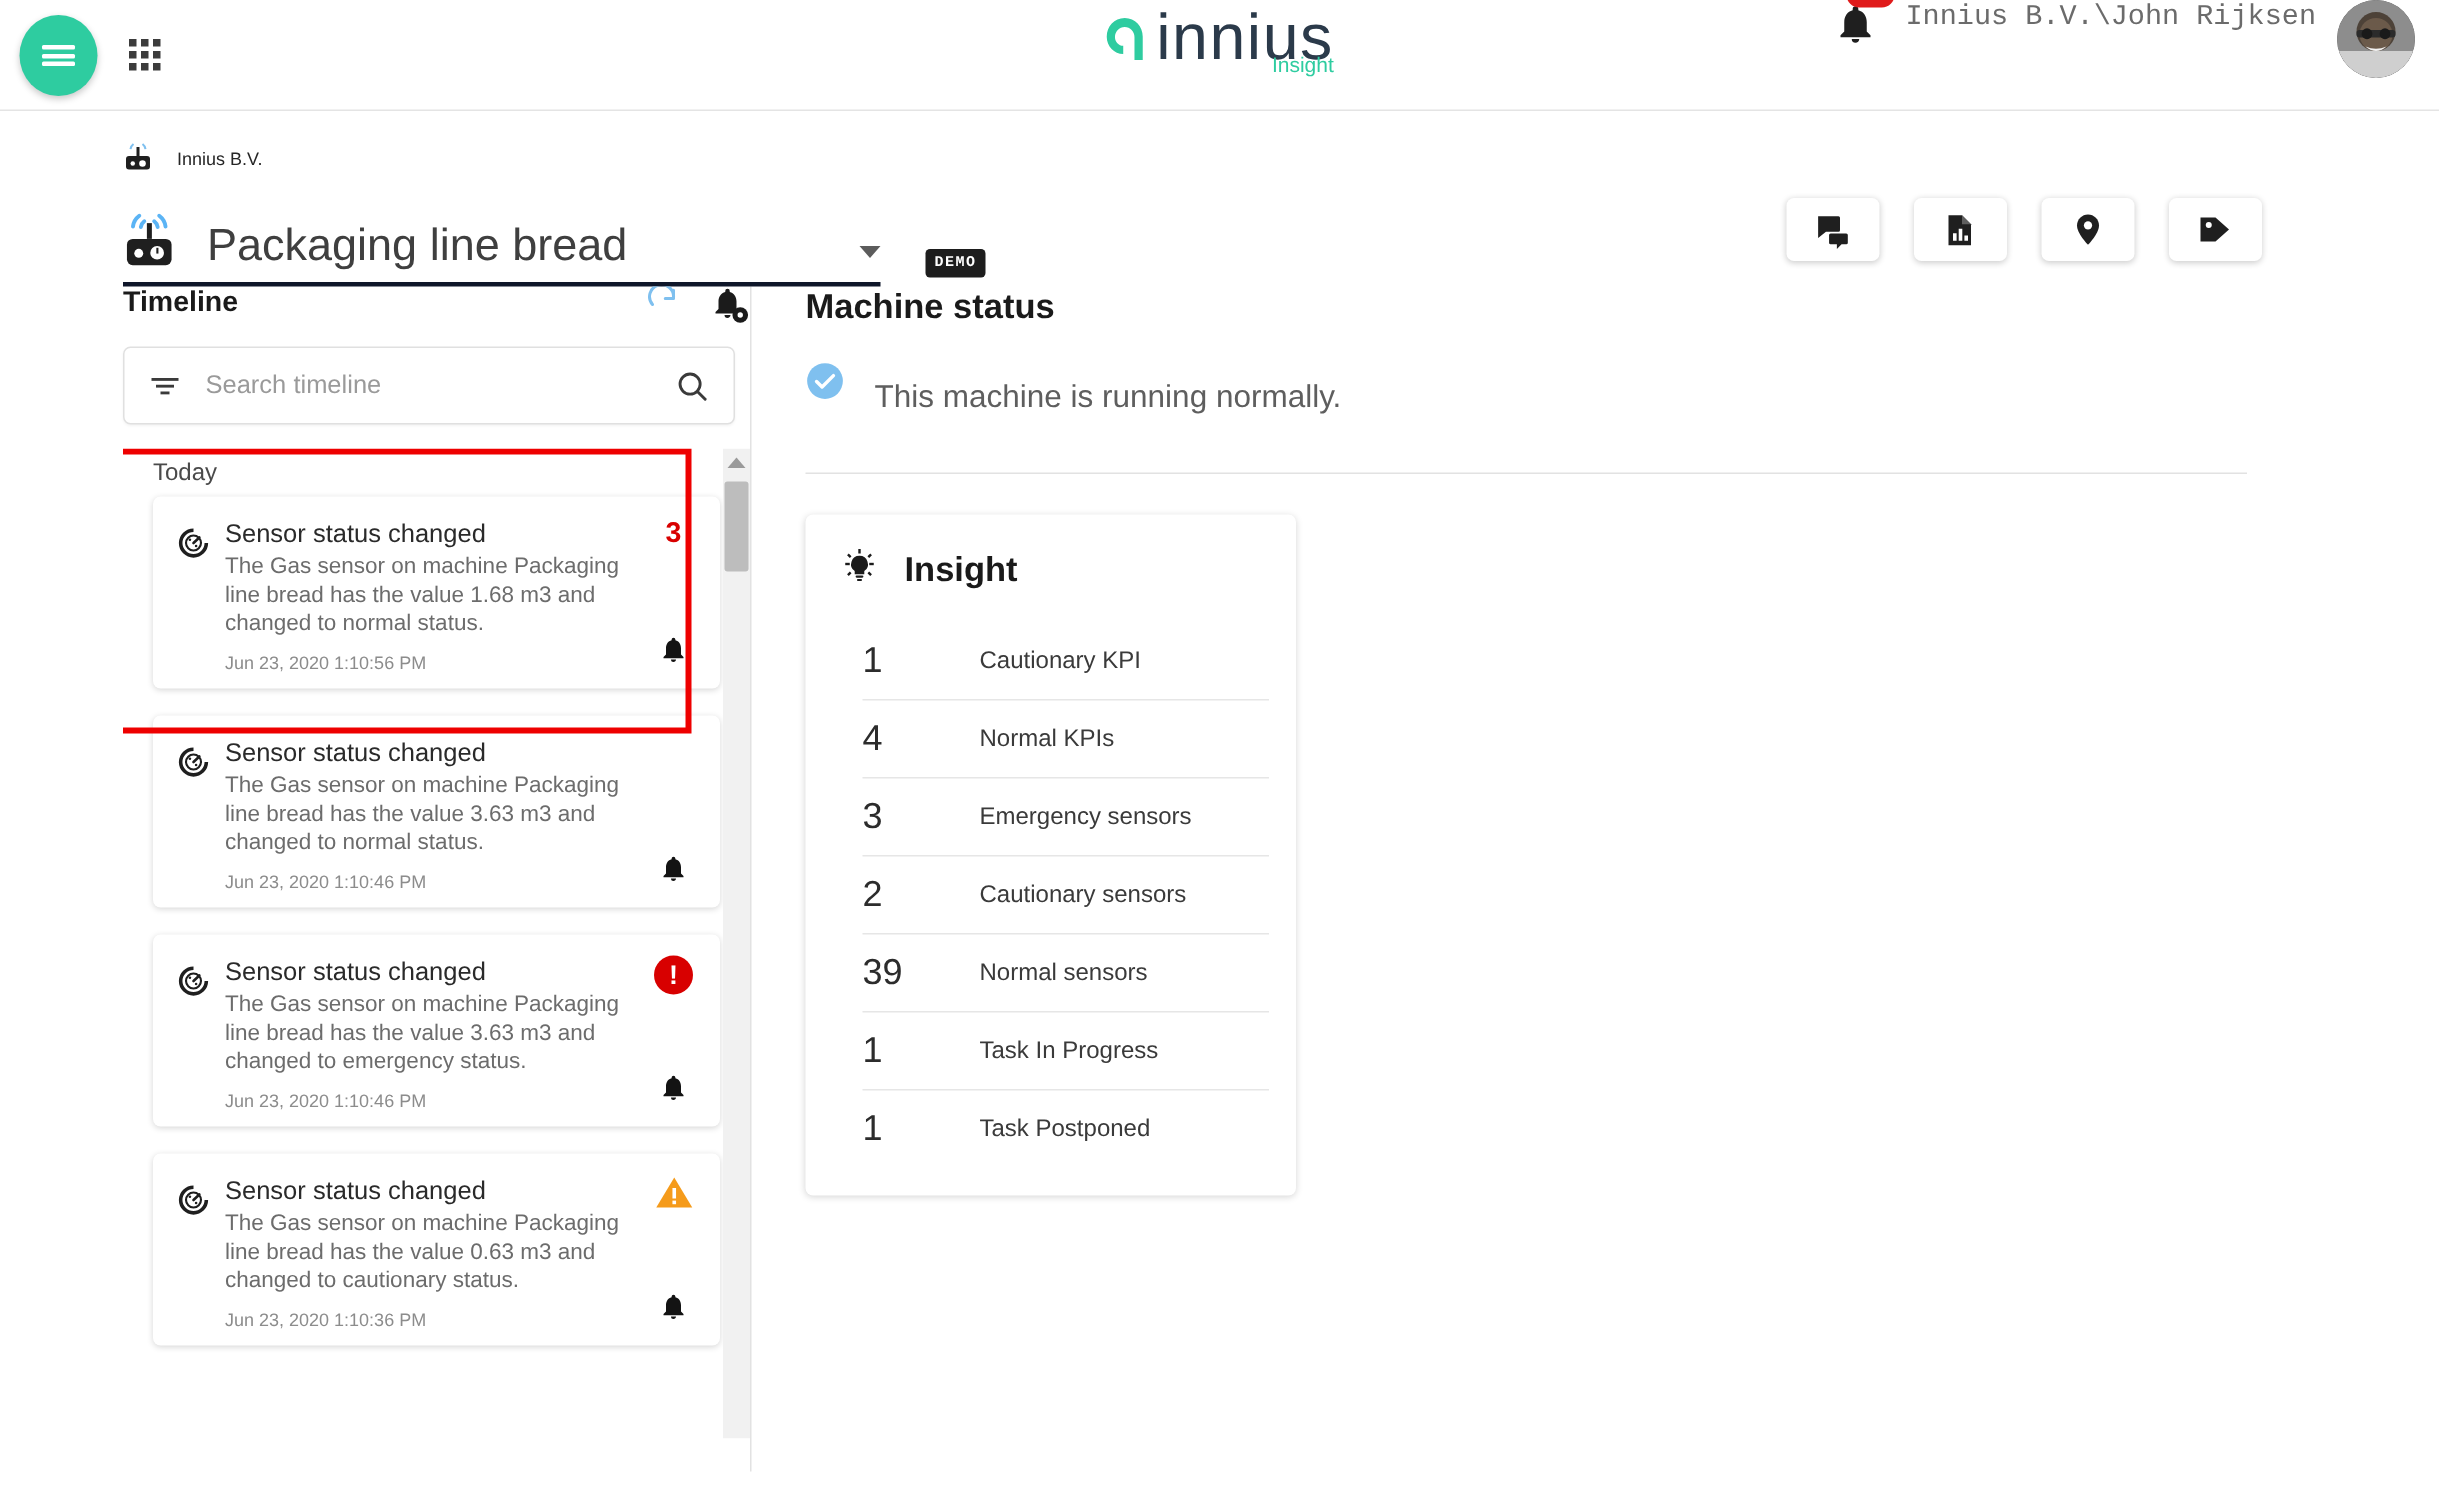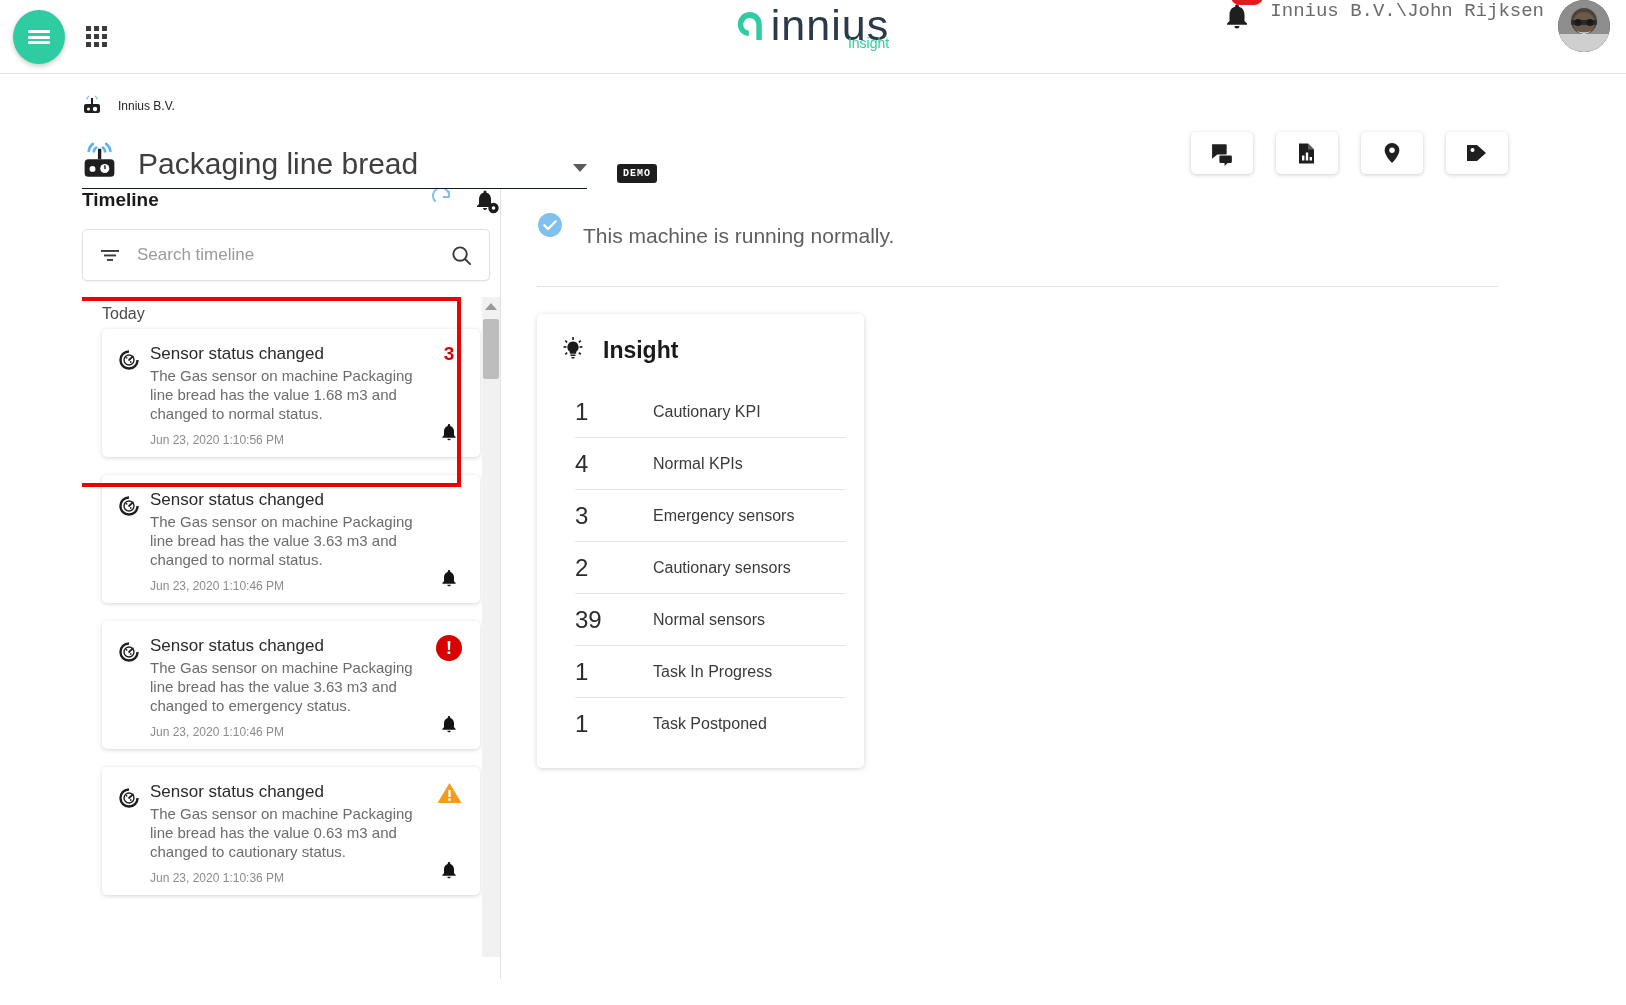--- a/index.html
+++ b/index.html
@@ -81,21 +81,21 @@
   .page-head { position: relative; padding: 18px 0 0 82px; }
   .crumb { display: flex; align-items: center; height: 28px; }
   .crumb-label { font-size: 12px; color: #262626; margin-left: 12px; }
 
   .title-row {
     display: flex; align-items: flex-end;
     margin-top: 20px;
   }
   .machine-select {
     display: flex; align-items: flex-end;
-    width: 505px; border-bottom: 1px solid #0f172a;
+    width: 505px; border-bottom: 3px solid #0f172a;
     padding-bottom: 6px; cursor: pointer;
   }
   .machine-title {
     font-size: 30px; color: #3f3f3f; font-weight: 400;
     margin-left: 14px; flex: 1; line-height: 36px;
   }
   .caret {
     width: 0; height: 0;
     border-left: 7px solid transparent;
     border-right: 7px solid transparent;
@@ -533,20 +533,21 @@
         <div class="sb-arrow"></div>
         <div class="sb-thumb"></div>
       </div>
 
     </div>
   </div>
 
   <div class="panel-divider"></div>
 
   <div class="right-panel">
+    <div class="ms-title">Machine status</div>
     <div class="ms-status">
       <svg width="26" height="26" viewBox="0 0 24 24">
         <circle cx="12" cy="12" r="11" fill="#7fc0ef"></circle>
         <path d="M6.8 12.3l3.4 3.4 7-7" stroke="#fff" stroke-width="2.1" fill="none" stroke-linecap="round" stroke-linejoin="round"></path>
       </svg>
       <div class="ms-status-text">This machine is running normally.</div>
     </div>
 
     <div class="hr-line"></div>
 

